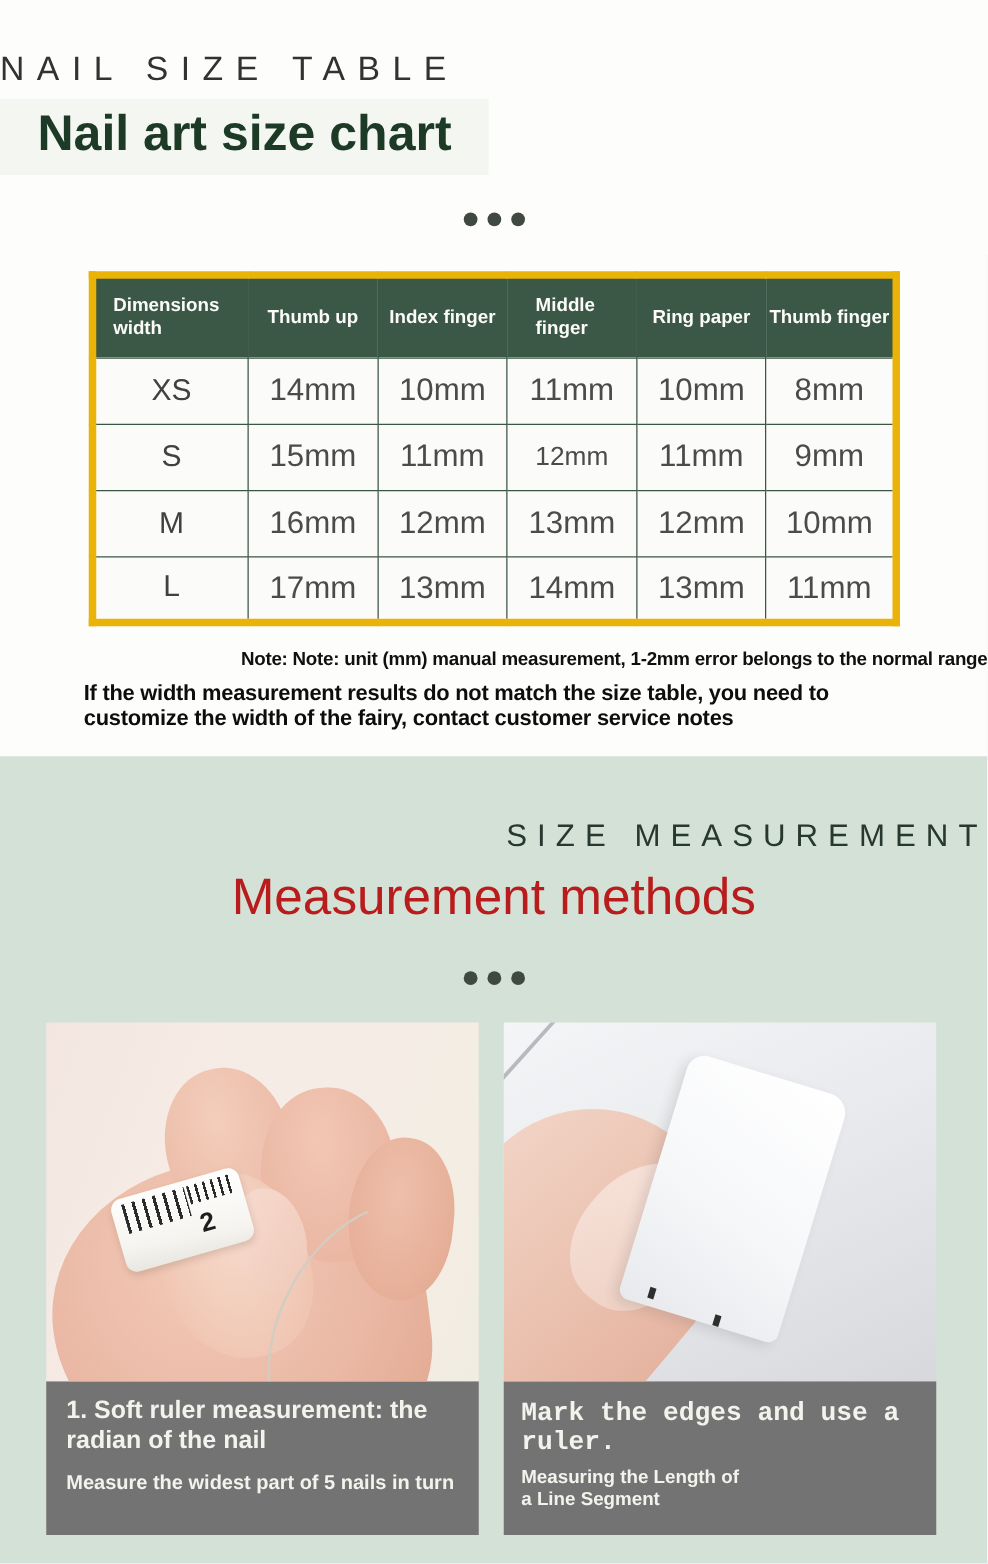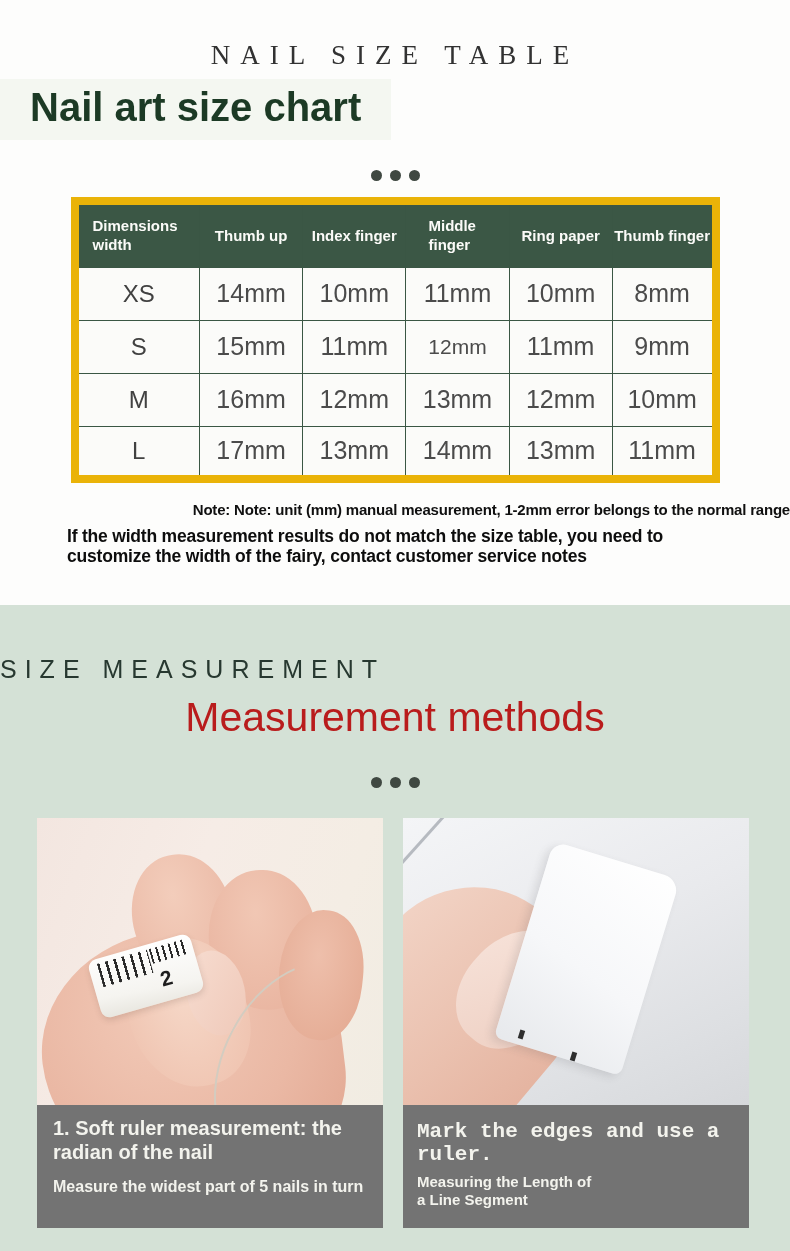--- a/index.html
+++ b/index.html
@@ -2,51 +2,51 @@
 <html><head>
 <meta charset="utf-8">
 <style>
   * { margin:0; padding:0; box-sizing:border-box; }
   html,body { background:#ffffff; }
   body { font-family:"Liberation Sans", sans-serif; }
   .page { position:relative; width:790px; height:1251px; margin:0 auto; overflow:hidden; background:#fefefe; }
 
   
   .top-section { height:605px; background:#fdfdfc; }
-  .kicker { padding-top:40px; text-align:center; font-size:27px; font-weight:400;
-            letter-spacing:10px; color:#323232;font-family:Liberation Serif, serif; }
+  .kicker { padding-top:40px; text-align:left; font-size:27px; font-weight:400;
+            letter-spacing:10px; color:#323232; }
   .title-wrap { text-align:left; margin-top:8px; }
   .title-hl { display:inline-block; background:#f4f7f1; padding:6px 30px 10px; }
   .title-text { font-size:40px; font-weight:bold; color:#1c3a25; letter-spacing:0px; }
   .dots { display:flex; justify-content:center; gap:8px; margin-top:30px; }
   .dots i { width:11px; height:11px; border-radius:50%; background:#3f4841; display:block; }
 
-  table.size-table { width:649px; margin:16px auto 0; border-collapse:collapse;
-                     border:8px solid #eab308; table-layout:fixed; }
+  table.size-table { width:649px; margin:36px auto 0; border-collapse:collapse;
+                     border:6px solid #eab308; table-layout:fixed; }
   table.size-table th, table.size-table td { border:1px solid #3a5644; }
   table.size-table col.c0 { width:125px; }
   thead th { background:#3b5745; color:#fbfbf8; font-size:15px; font-weight:bold;
              height:66px; text-align:center; vertical-align:middle; }
   thead th.first { text-align:left; padding-left:14px; }
   thead th .wrapspan { display:inline-block; text-align:left; line-height:1.25; vertical-align:middle; }
   thead th.first .wrapspan { max-width:92px; }
   thead th.mid .wrapspan { max-width:58px; }
   tbody td { background:#fbfbf9; height:53px; text-align:center; vertical-align:middle;
              font-size:25px; color:#4b4b4b; }
   tbody td.size-label { font-size:24px; color:#414141; }
   tbody td.alt-font { font-size:21px; }
 
   .note-line { margin-top:18px; text-align:right; font-size:15px; font-weight:bold;
                color:#101010; letter-spacing:-0.2px; }
   .customize-line { margin:9px 95px 0 67px; font-size:17.5px; font-weight:bold;
                     color:#0d0d0d; line-height:1.14; letter-spacing:-0.2px; }
 
   
   .green-section { height:646px; background:#d4e1d6; }
-  .kicker2 { padding-top:50px; text-align:left; font-size:25px; font-weight:400;
+  .kicker2 { padding-top:50px; text-align:right; font-size:25px; font-weight:400;
              letter-spacing:8px; color:#273830; }
   .title2 { margin-top:10px; text-align:center; font-size:41px; font-weight:normal; color:#b91c1c; }
   .dots2 { margin-top:36px; }
 
   .cards { display:flex; gap:20px; margin:30px 41px 0 37px; }
   .card { width:346px; height:410px; display:flex; flex-direction:column; }
   .photo { position:relative; height:287px; overflow:hidden; }
   .caption { flex:1; background:#737373; color:#f3f3ed; padding:12px 16px 8px; overflow:hidden; }
   .cap-title { font-size:20px; font-weight:bold; line-height:1.18; }
   .cap-sub { margin-top:13px; font-size:16px; font-weight:bold; line-height:1.2; }

